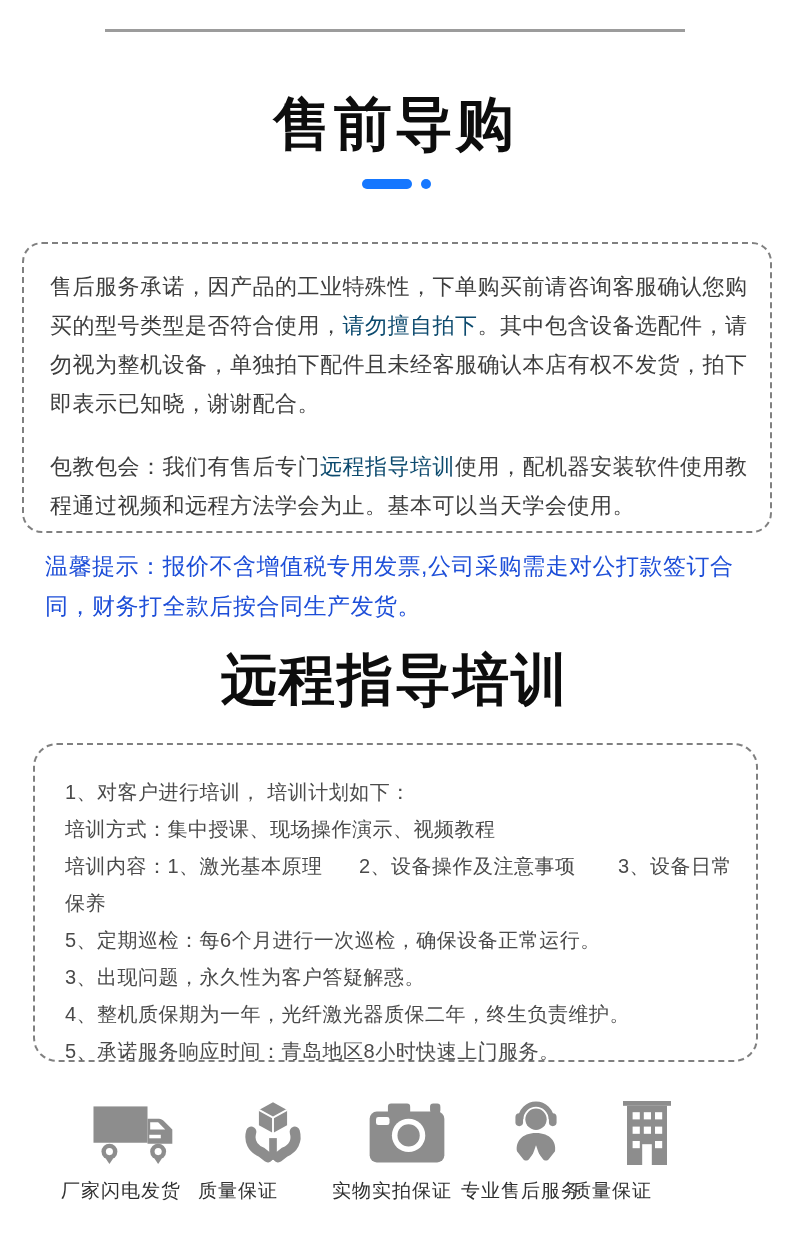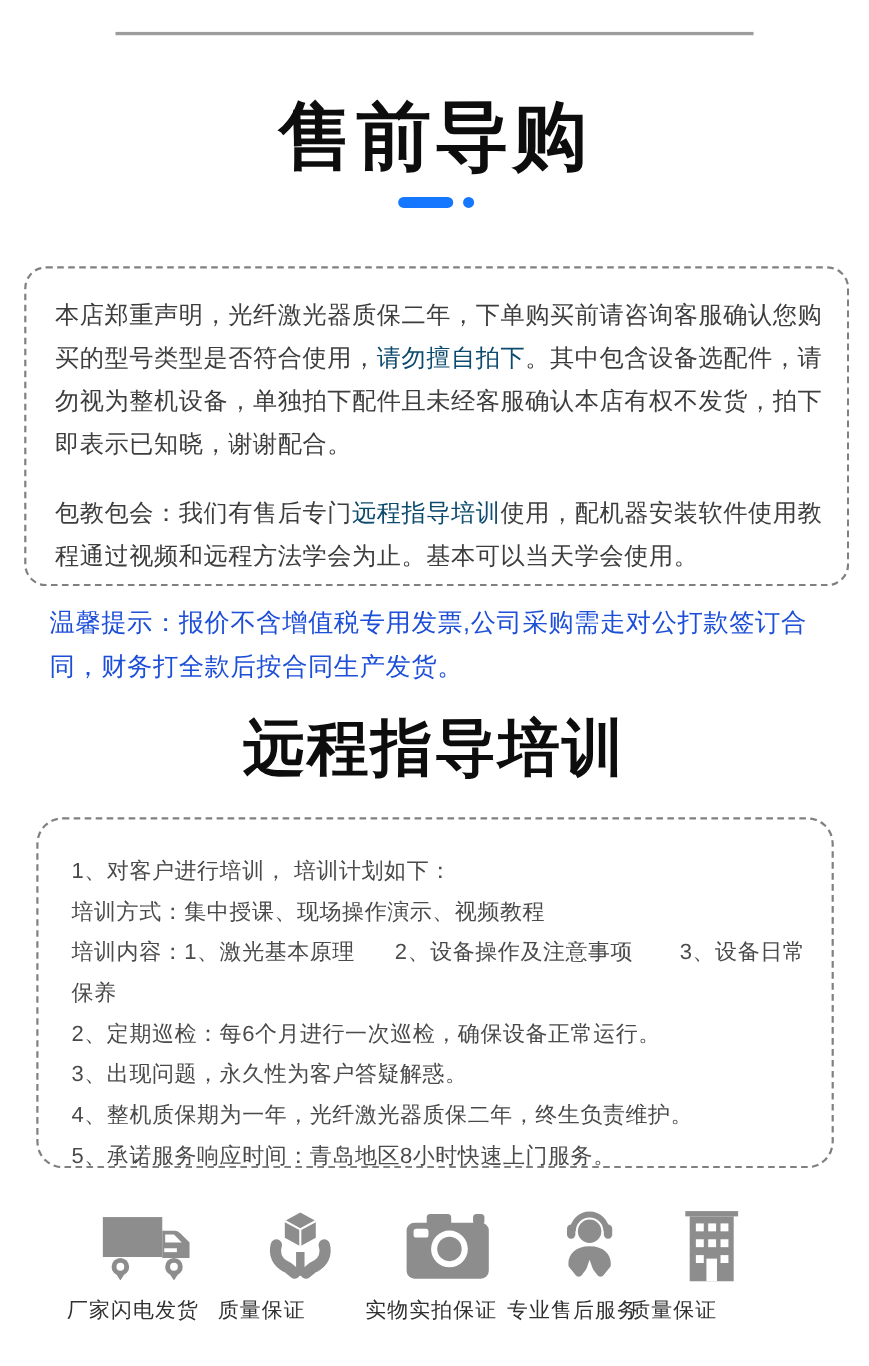--- a/index.html
+++ b/index.html
@@ -23,21 +23,21 @@
   }
 
   
   .sec-title {
     position: absolute;
     left: 0; width: 100%;
     text-align: center;
     font-weight: 900;
     color: #0d0d0d;
   }
-  .title-presale { top: 92px; font-size: 68px; line-height: 64px; letter-spacing: 3px; }
+  .title-presale { top: 92px; font-size: 58px; line-height: 64px; letter-spacing: 3px; }
   .title-aftersale { top: 648px; font-size: 56px; line-height: 64px; letter-spacing: 2px; }
 
   
   .title-underline {
     position: absolute;
     top: 179px; left: 362px;
     display: flex; align-items: center;
   }
   .underline-pill {
     width: 50px; height: 10px;
@@ -127,33 +127,33 @@
   <div class="top-line"></div>
 
   <h1 class="sec-title title-presale">售前导购</h1>
 
   <div class="title-underline">
     <span class="underline-pill"></span>
     <span class="underline-dot"></span>
   </div>
 
   <div class="dashed-box notice-box">
-    <p class="para1"><span>本店郑重声明，光纤激光器质保二年，下单购买前请咨询客服确认您购买的型号类型是否符合使用，</span><span class="red-text">请勿擅自拍下</span><span>。其中包含设备选配件，请勿视为整机设备，单独拍下配件且未经客服确认本店有权不发货，拍下即表示已知晓，谢谢配合。</span></p>
+    <p class="para1"><span>售后服务承诺，因产品的工业特殊性，下单购买前请咨询客服确认您购买的型号类型是否符合使用，</span><span class="red-text">请勿擅自拍下</span><span>。其中包含设备选配件，请勿视为整机设备，单独拍下配件且未经客服确认本店有权不发货，拍下即表示已知晓，谢谢配合。</span></p>
     <p class="para2"><span>包教包会：我们有售后专门</span><span class="red-text">远程指导培训</span><span>使用，配机器安装软件使用教程通过视频和远程方法学会为止。基本可以当天学会使用。</span></p>
   </div>
 
   <div class="warning">温馨提示：报价不含增值税专用发票,公司采购需走对公打款签订合同，财务打全款后按合同生产发货。</div>
 
   <h1 class="sec-title title-aftersale">远程指导培训</h1>
 
   <div class="dashed-box service-box">
     <div class="srv-line">1、对客户进行培训， 培训计划如下：</div>
     <div class="srv-line">培训方式：集中授课、现场操作演示、视频教程</div>
     <div class="srv-line">培训内容：1、激光基本原理      2、设备操作及注意事项       3、设备日常保养</div>
-    <div class="srv-line">2、定期巡检：每6个月进行一次巡检，确保设备正常运行。</div>
+    <div class="srv-line">5、定期巡检：每6个月进行一次巡检，确保设备正常运行。</div>
     <div class="srv-line">3、出现问题，永久性为客户答疑解惑。</div>
     <div class="srv-line">4、整机质保期为一年，光纤激光器质保二年，终生负责维护。</div>
     <div class="srv-line">5、承诺服务响应时间：青岛地区8小时快速上门服务。</div>
   </div>
 
   <div class="badge badge-1">
     <div class="badge-icon">
       <svg width="90" height="62" viewBox="0 0 100 70" fill="#8d8d8d" xmlns="http://www.w3.org/2000/svg">
         <rect x="2" y="5" width="61" height="41"></rect>
         <path d="M63 19 h13 c2 0 4 1 6 3 l9 9 v16 h-28 z"></path>

